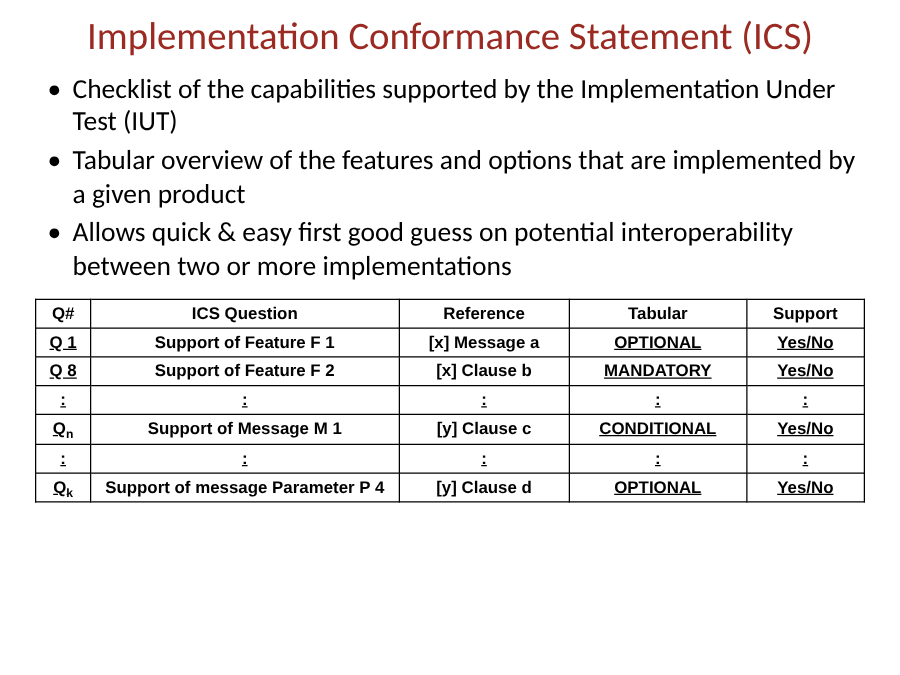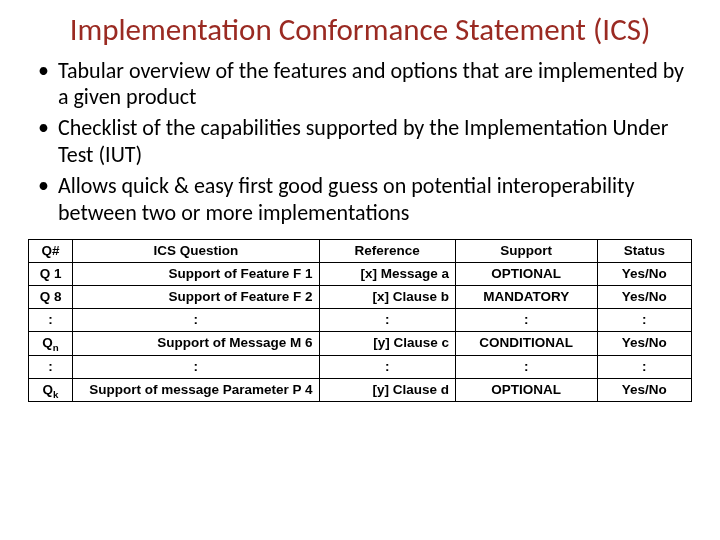--- a/index.html
+++ b/index.html
@@ -61,53 +61,53 @@
   }
   table.ics th {
     font-weight: 700;
     text-align: center;
   }
   col.c-q   { width: 42px; }
   col.c-ics { width: 235px; }
   col.c-ref { width: 130px; }
   col.c-st  { width: 135px; }
   col.c-sup { width: 90px; }
-  td.center { text-align: center; }
-  td.left   { text-align: right; margin-left: 39px; }
+  td.center { text-align: center; text-decoration: underline; }
+  td.left   { text-align: center; margin-left: 39px; }
   td.bold   { font-weight: 700; }
   .sub { font-size: 0.72em; vertical-align: sub; line-height: 0; }
 </style>
 </head>
 <body>
 
 <div class="slide">
 
   <h1 class="title">Implementation Conformance Statement (ICS)</h1>
 
   <ul class="bullets">
+    <li>Checklist of the capabilities supported by the Implementation Under Test (IUT)</li>
     <li>Tabular overview of the features and options that are implemented by a given product</li>
-    <li>Checklist of the capabilities supported by the Implementation Under Test (IUT)</li>
     <li>Allows quick &amp; easy first good guess on potential interoperability between two or more implementations</li>
   </ul>
 
   <table class="ics">
     <colgroup>
       <col class="c-q">
         <col class="c-ics">
         <col class="c-ref">
         <col class="c-st">
         <col class="c-sup">
     </colgroup>
     <thead>
       <tr>
         <th>Q#</th>
         <th>ICS Question</th>
         <th>Reference</th>
+        <th>Tabular</th>
         <th>Support</th>
-        <th>Status</th>
       </tr>
     </thead>
     <tbody>
         <tr>
           <td class="center"><b>Q 1</b></td>
           <td class="left bold">Support of Feature F 1</td>
           <td class="left bold">[x] Message a</td>
           <td class="center bold">OPTIONAL</td>
           <td class="center bold">Yes/No</td>
         </tr>
@@ -120,21 +120,21 @@
         </tr>
         <tr>
           <td class="center bold">:</td>
           <td class="center bold">:</td>
           <td class="center bold">:</td>
           <td class="center bold">:</td>
           <td class="center bold">:</td>
         </tr>
         <tr>
           <td class="center"><b>Q<span class="sub">n</span></b></td>
-          <td class="left bold">Support of Message M 6</td>
+          <td class="left bold">Support of Message M 1</td>
           <td class="left bold">[y] Clause c</td>
           <td class="center bold">CONDITIONAL</td>
           <td class="center bold">Yes/No</td>
         </tr>
         <tr>
           <td class="center bold">:</td>
           <td class="center bold">:</td>
           <td class="center bold">:</td>
           <td class="center bold">:</td>
           <td class="center bold">:</td>

